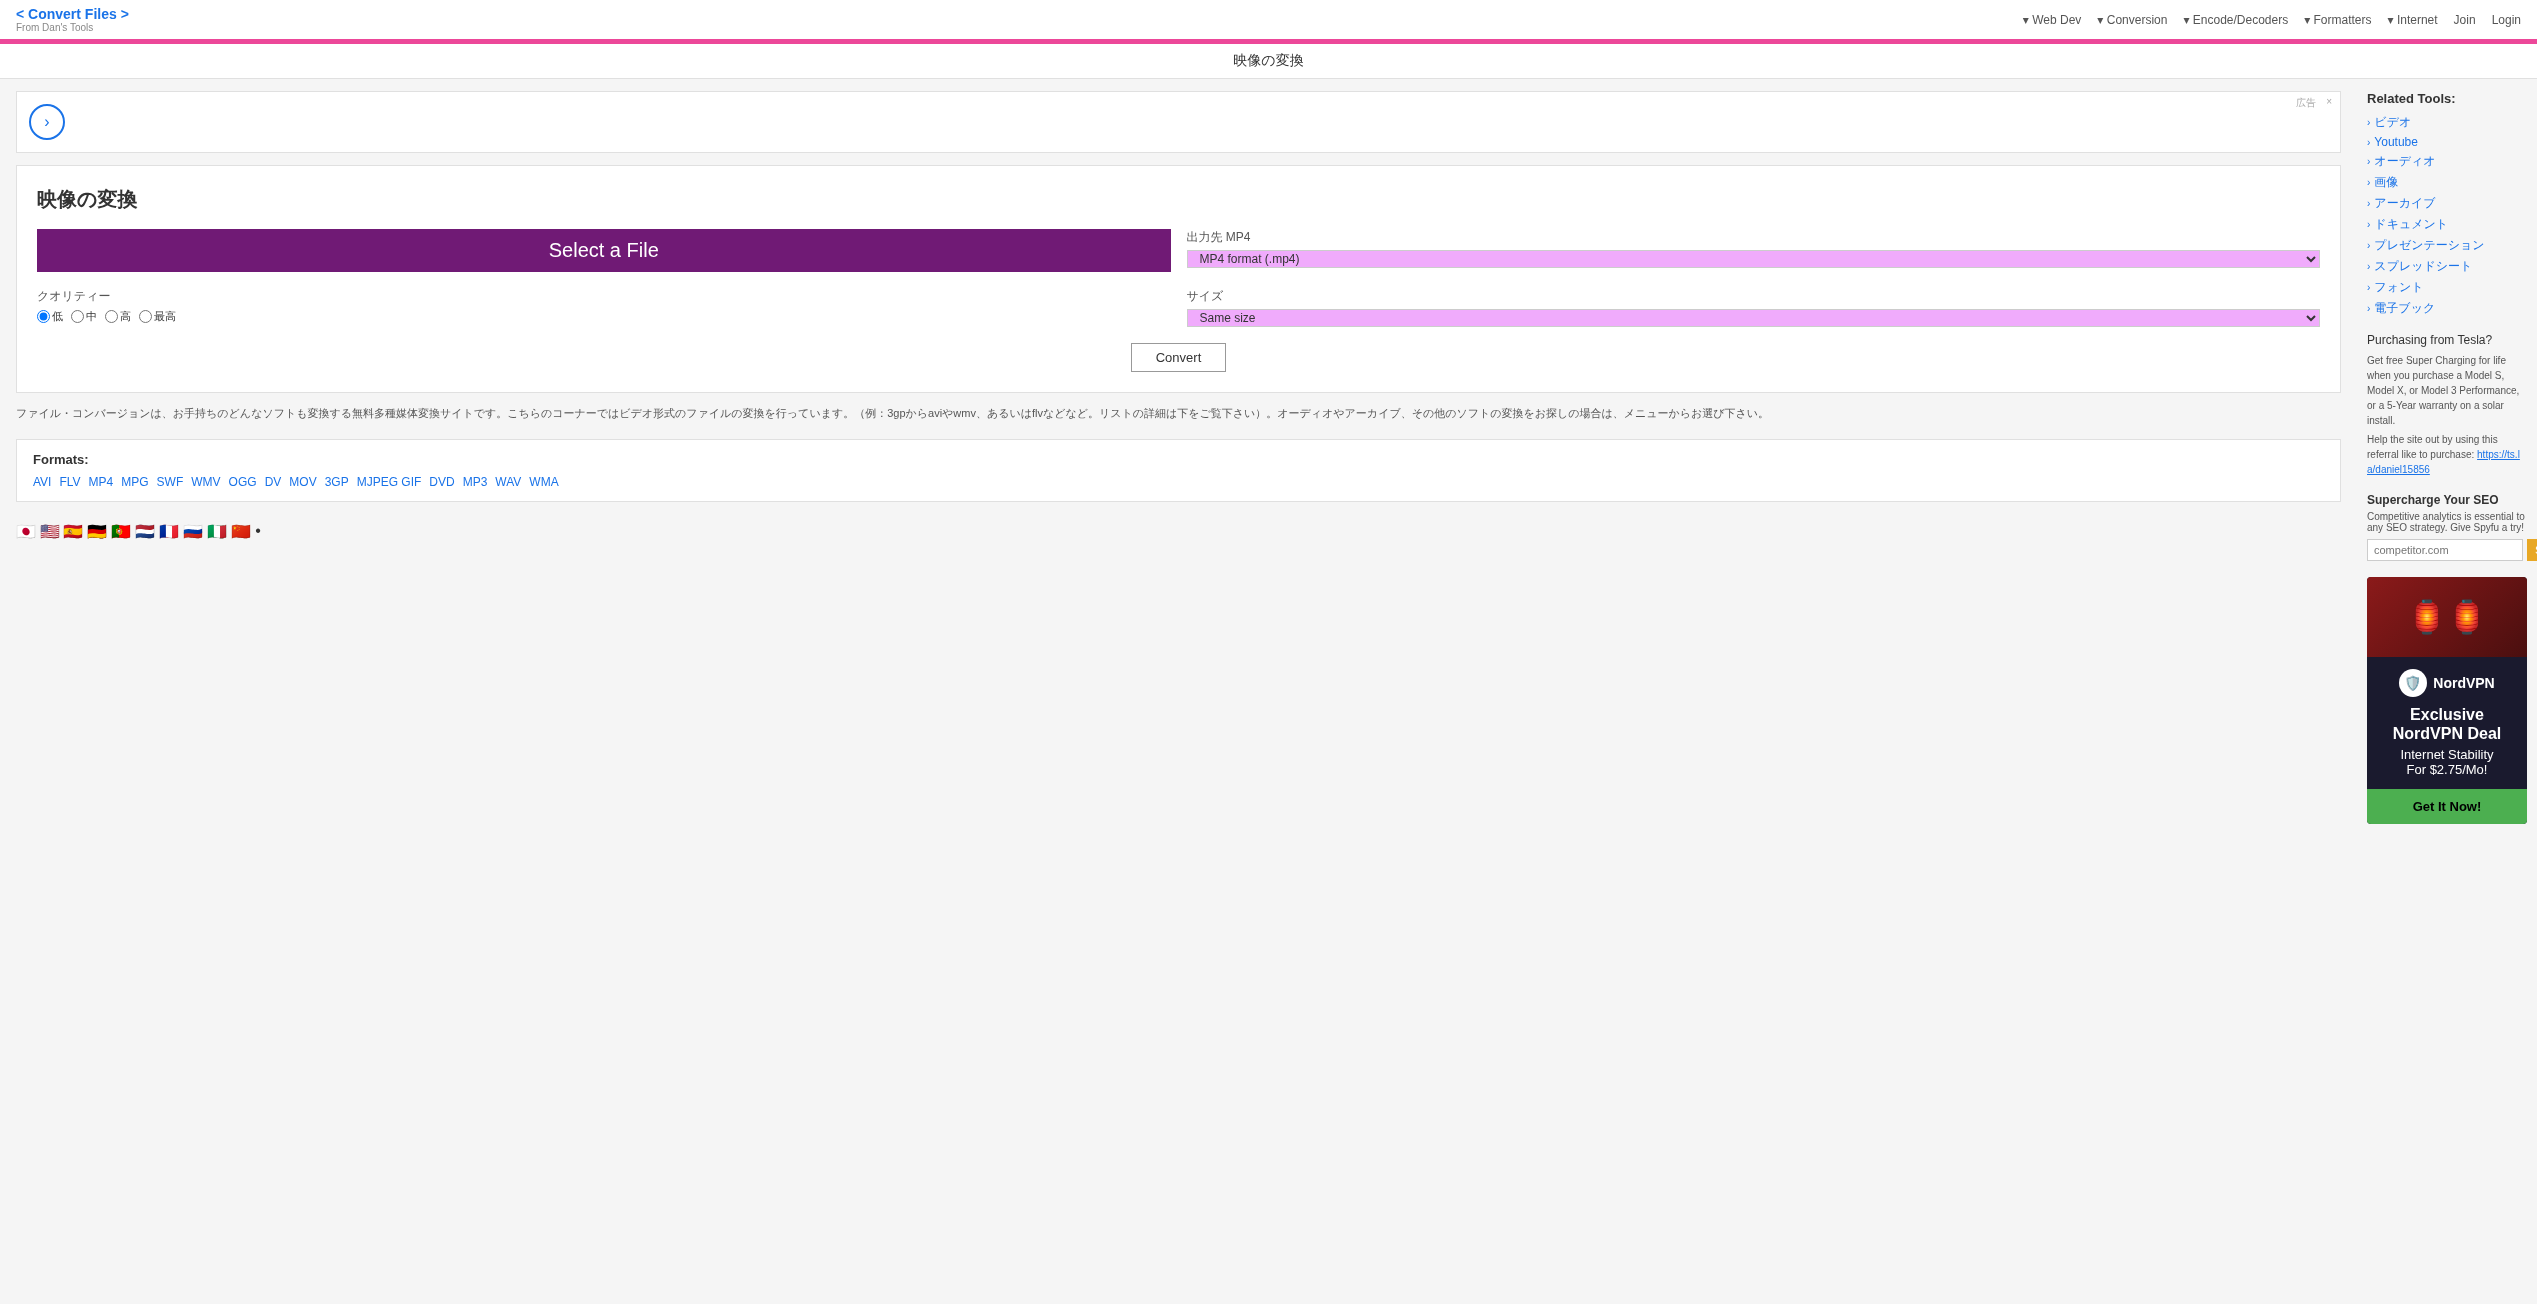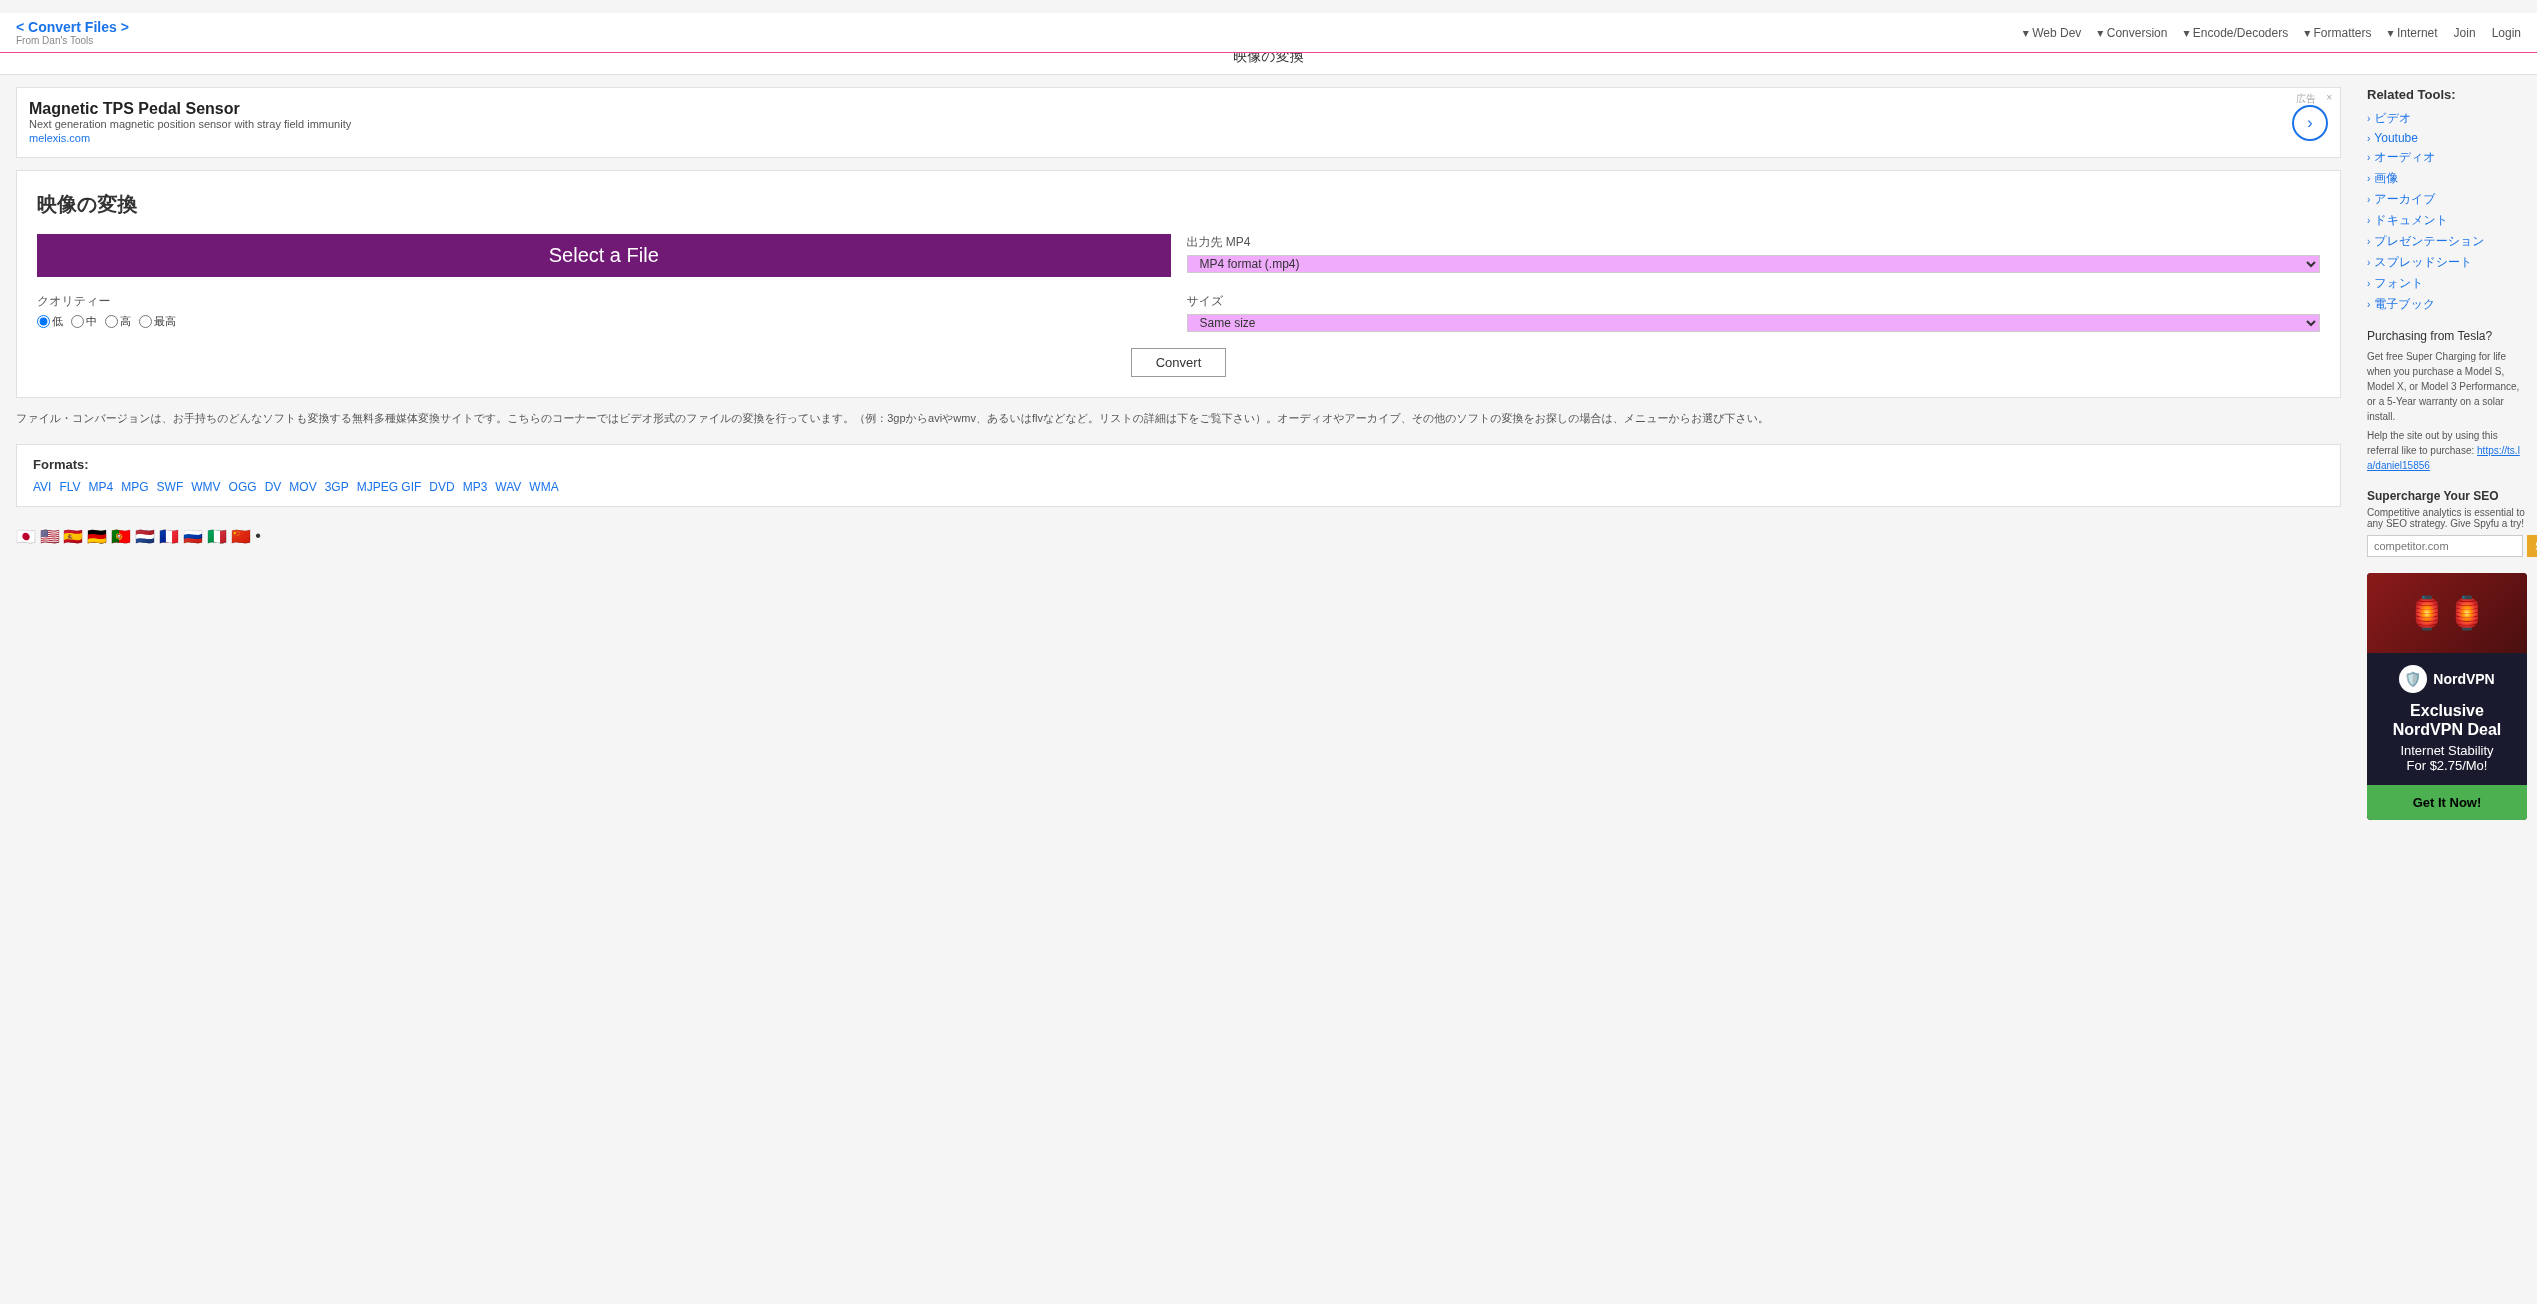--- a/index.html
+++ b/index.html
@@ -4,24 +4,24 @@
   <style>
     * { box-sizing: border-box; margin: 0; padding: 0; }
     body { font-family: Arial, sans-serif; font-size: 13px; background: #f5f5f5; color: #333; }
 
     
     #header {
       display: flex;
       align-items: center;
       justify-content: space-between;
       background: #fff;
-      border-bottom: 1px solid #ec4899;
+      border-bottom: 5px solid #ec4899;
       padding: 6px 16px;
       position: sticky;
-      top: 13px;
+      top: 0;
       z-index: 100;
     }
     #header-logo {
       display: flex;
       flex-direction: column;
     }
     #header-logo .logo-main {
       color: #1a73e8;
       font-size: 14px;
       font-weight: bold;
@@ -421,25 +421,20 @@
 
 <div id="page-title-bar">
   <span>映像の変換</span>
 </div>
 
 <div id="layout">
 
   <div id="main-content">
 
     <div id="ad-banner">
-      <div class="ad-text">
-        <h3>Magnetic TPS Pedal Sensor</h3>
-        <p>Next generation magnetic position sensor with stray field immunity</p>
-        <span class="ad-domain">melexis.com</span>
-      </div>
       <div class="ad-arrow">›</div>
       <span class="ad-label">広告</span>
       <span class="ad-close">×</span>
     </div>
 
     <div id="converter-box">
       <h2>映像の変換</h2>
 
       <div class="converter-row">
         <div class="converter-left">

